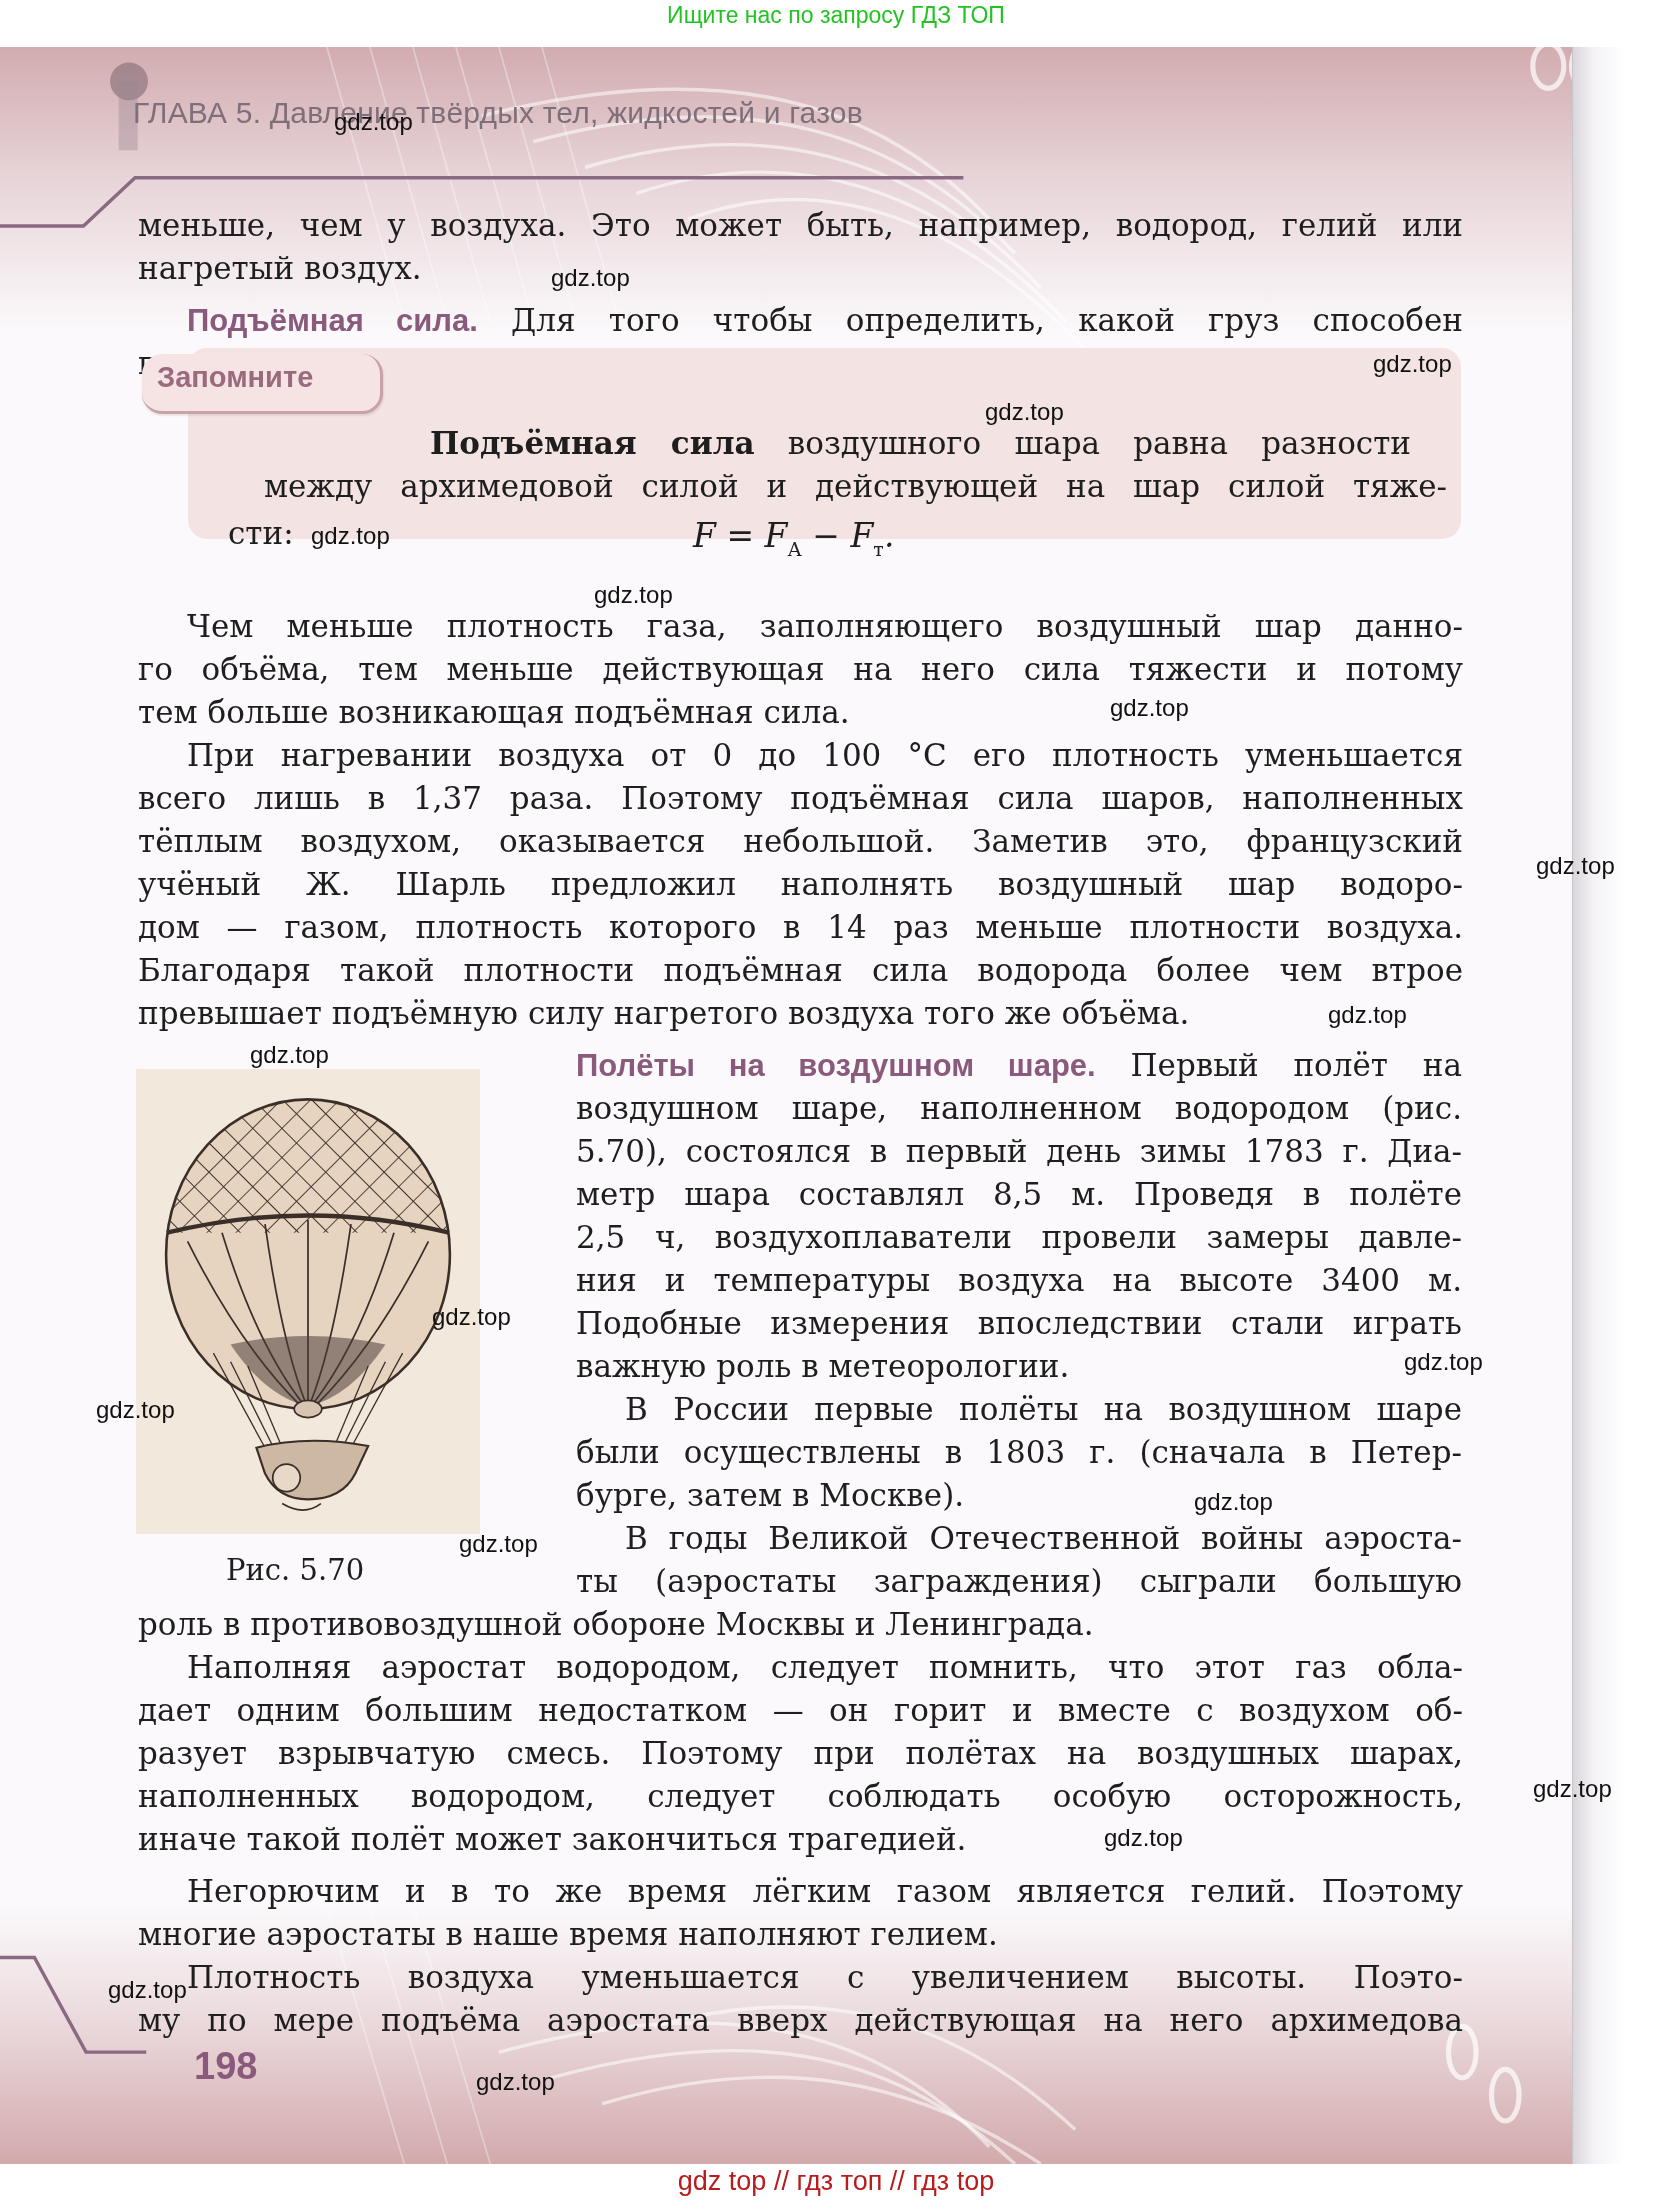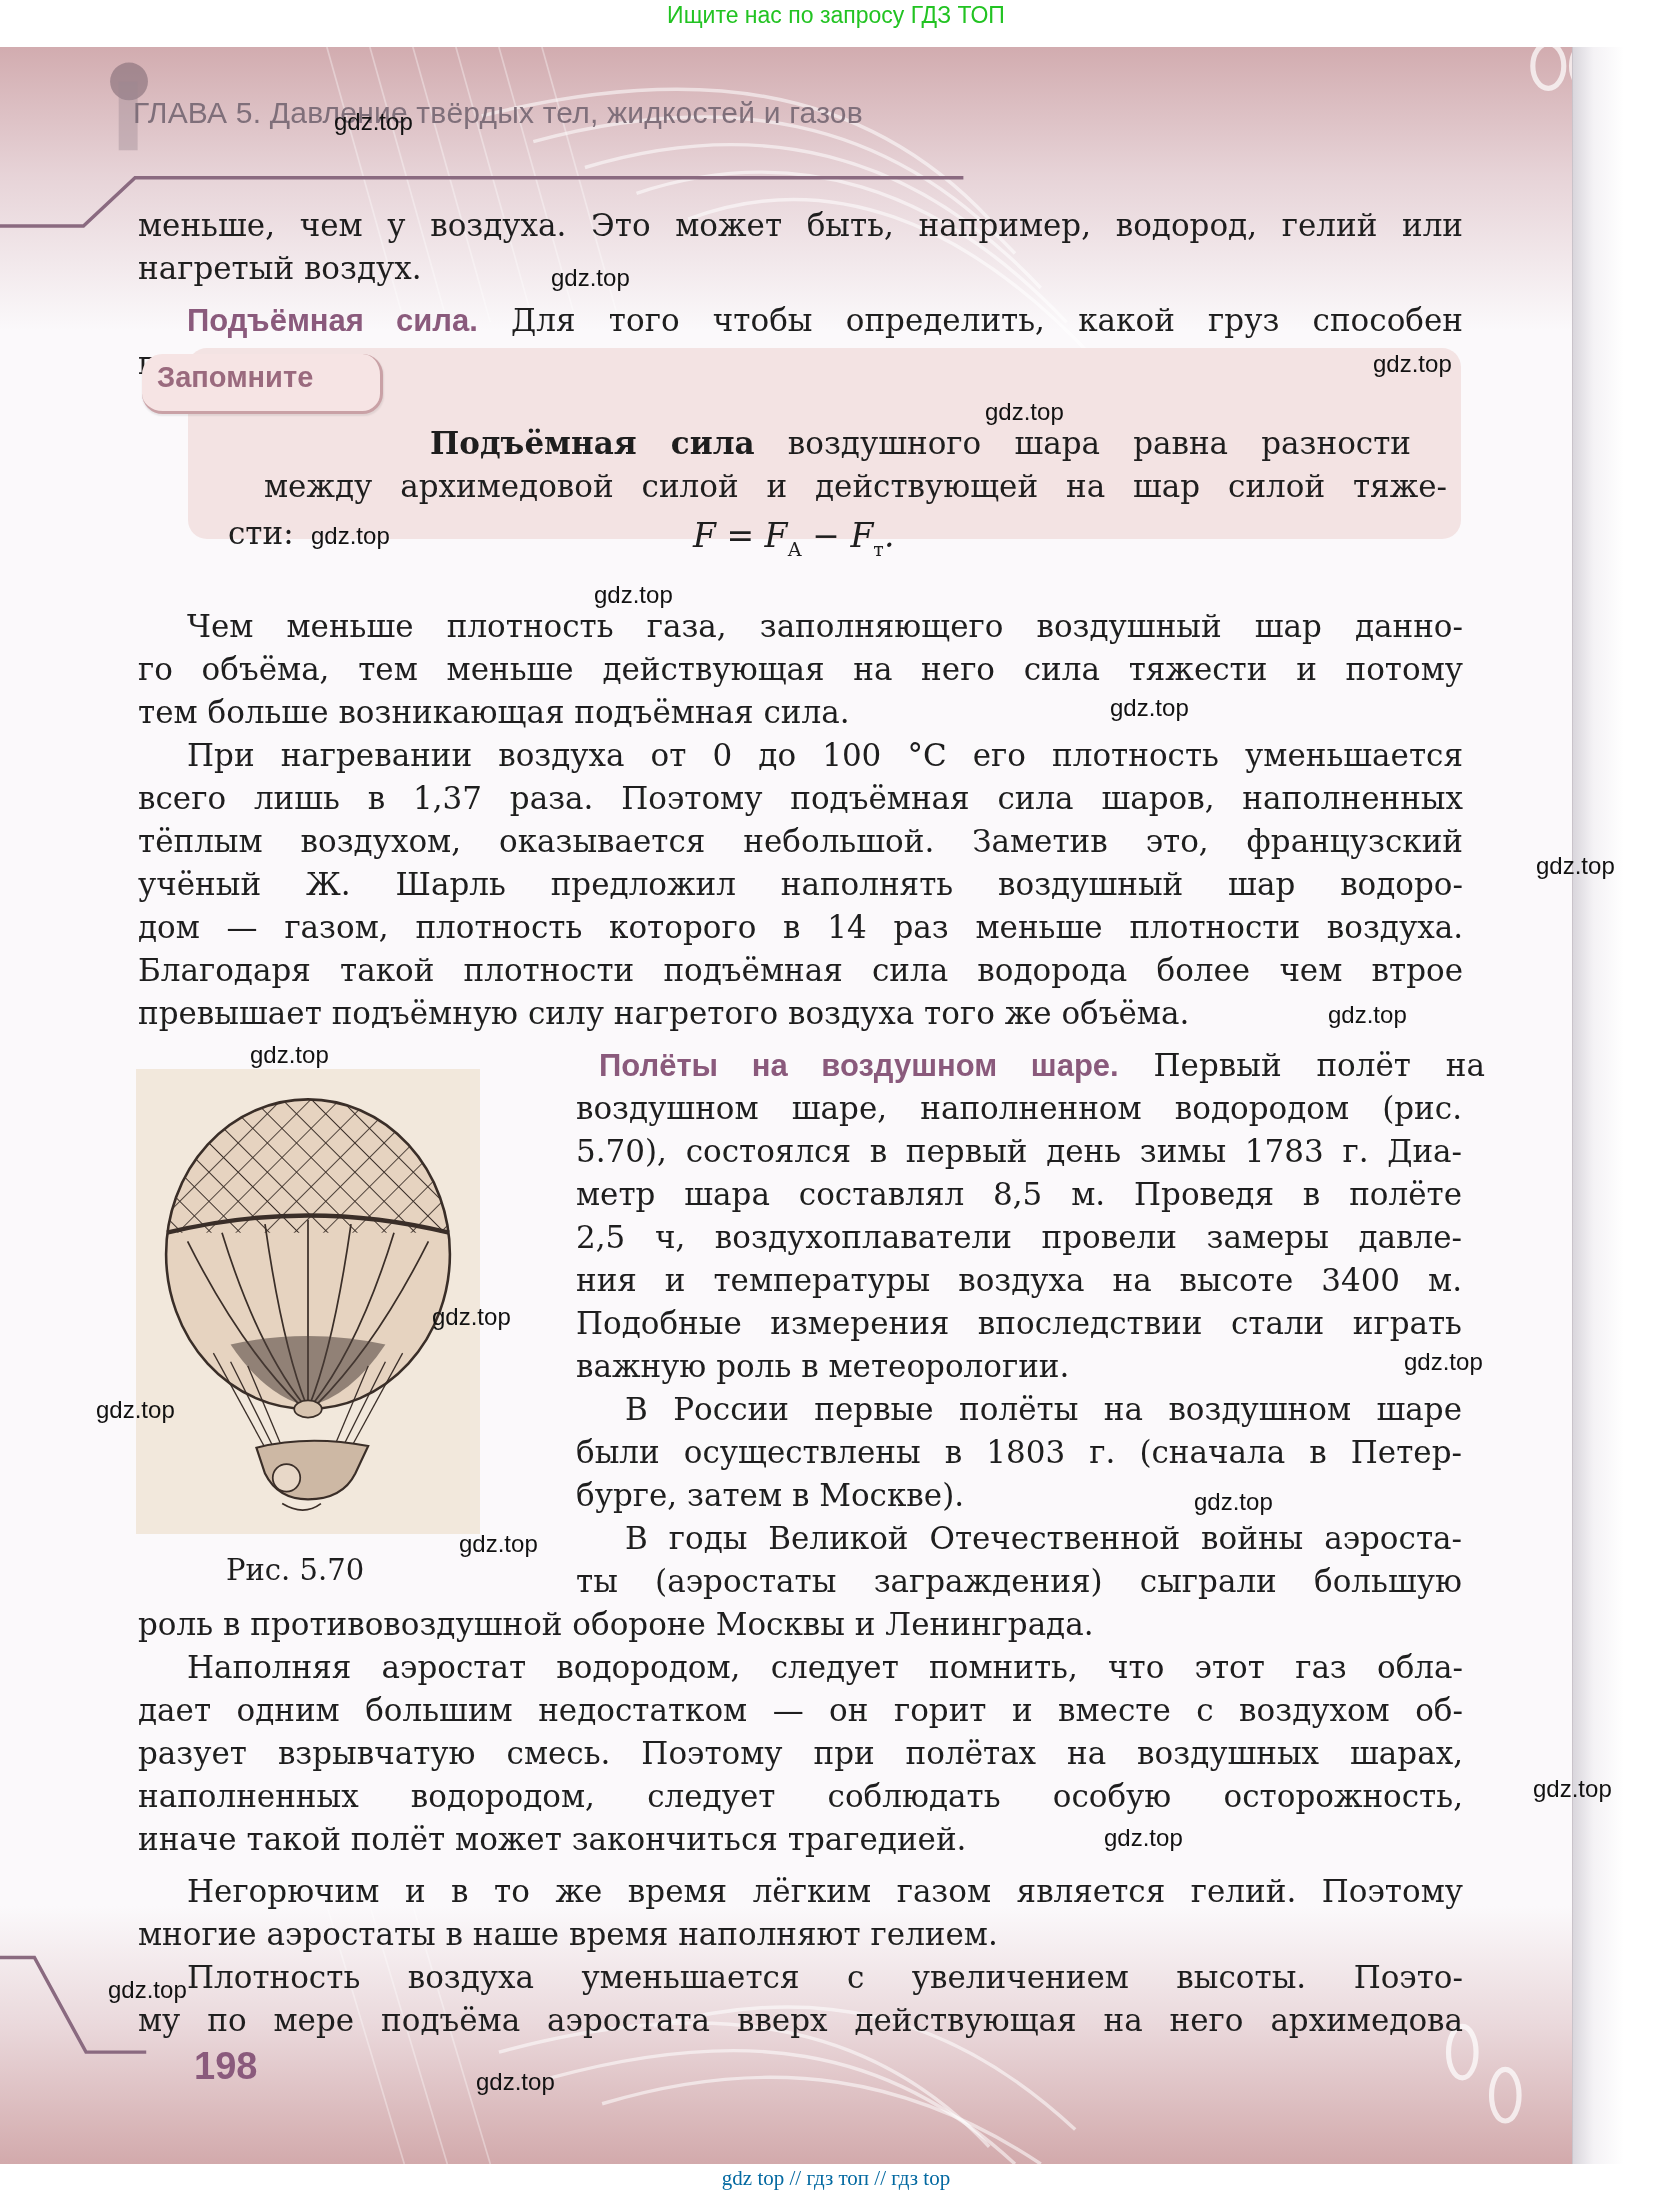--- a/index.html
+++ b/index.html
@@ -2,21 +2,21 @@
 <html style="font-size:13.8px"><head>
 <meta charset="utf-8">
 <style>
   * { box-sizing: border-box; margin: 0; padding: 0; }
   html, body { width: 1672px; height: 2209px; background: #ffffff; overflow: hidden; }
   body { position: relative; font-family: "DejaVu Serif", "Liberation Serif", serif; color: #1e1e1e; }
 
   .top-banner { position: absolute; left: 0; top: 1.7px; width: 1672px; text-align: center;
     font-family: "Liberation Sans", sans-serif; font-size: 23px; color: #22c322; }
   .bottom-banner { position: absolute; left: 0; top: 2166px; width: 1672px; text-align: center;
-    font-family: Liberation Serif, serif; font-size: 21px; color: #0369a1; }
+    font-family: Liberation Sans, sans-serif; font-size: 27px; color: #b91c1c; }
 
   .page { position: absolute; left: 0; top: 47px; width: 1624px; height: 2117px; overflow: hidden;
     background: #fbf9fb; }
   .page-bg-top { position: absolute; left: 0; top: 0; width: 100%; height: 284px;
     background: linear-gradient(180deg, rgba(196,146,150,0.75) 0%, rgba(214,180,186,0.55) 45%, rgba(246,238,242,0.0) 100%); }
   .page-bg-bottom { position: absolute; left: 0; bottom: 0; width: 100%; height: 258px;
     background: linear-gradient(0deg, rgba(200,150,152,0.8) 0%, rgba(218,186,190,0.5) 55%, rgba(246,238,242,0.0) 100%); }
   .waves { position: absolute; left: 0; top: 0; width: 100%; height: 100%; }
   .spine { position: absolute; right: 0; top: 0; width: 52px; height: 100%;
     background: linear-gradient(90deg, #d9d6dc 0%, #f4f2f5 40%, #ffffff 100%); border-left: 1.7px solid #c9c3ca; }
@@ -154,21 +154,21 @@
         <line x1="270" y1="345" x2="230" y2="440"></line>
     </g>
     <ellipse cx="200" cy="395" rx="16" ry="10" fill="#d8c4b0" stroke="#3a2e28" stroke-width="2"></ellipse>
     <path d="M140 440 Q 200 425 270 438 L 255 470 Q 240 500 200 500 Q 165 500 150 470 Z" fill="#cdb8a4" stroke="#3a2e28" stroke-width="2.5"></path>
     <circle cx="175" cy="475" r="16" fill="#e8d8c8" stroke="#3a2e28" stroke-width="2"></circle>
     <path d="M170 505 Q 195 520 215 505" fill="none" stroke="#3a2e28" stroke-width="2"></path>
   </svg>
 </div>
 <div class="figure-caption">Рис. 5.70</div>
 
-<div class="text" style="left:576px; width:886px; top:1044px;margin-left:23px;"><span class="heading-inline">Полёты на воздушном шаре.</span><span> Первый полёт на</span></div>
+<div class="text" style="left:576px; width:886px; top:1044px;"><span class="heading-inline">Полёты на воздушном шаре.</span><span> Первый полёт на</span></div>
 <div class="text" style="left:576px; width:886px; top:1087px;">воздушном шаре, наполненном водородом (рис.</div>
 <div class="text" style="left:576px; width:886px; top:1130px;">5.70), состоялся в первый день зимы 1783 г. Диа-</div>
 <div class="text" style="left:576px; width:886px; top:1173px;">метр шара составлял 8,5 м. Проведя в полёте</div>
 <div class="text" style="left:576px; width:886px; top:1216px;">2,5 ч, воздухоплаватели провели замеры давле-</div>
 <div class="text" style="left:576px; width:886px; top:1259px;">ния и температуры воздуха на высоте 3400 м.</div>
 <div class="text" style="left:576px; width:886px; top:1302px;">Подобные измерения впоследствии стали играть</div>
 <div class="text last" style="left:576px; width:886px; top:1345px;">важную роль в метеорологии.</div>
 
 <div class="text" style="left:625px; width:837px; top:1388px;">В России первые полёты на воздушном шаре</div>
 <div class="text" style="left:576px; width:886px; top:1431px;">были осуществлены в 1803 г. (сначала в Петер-</div>

